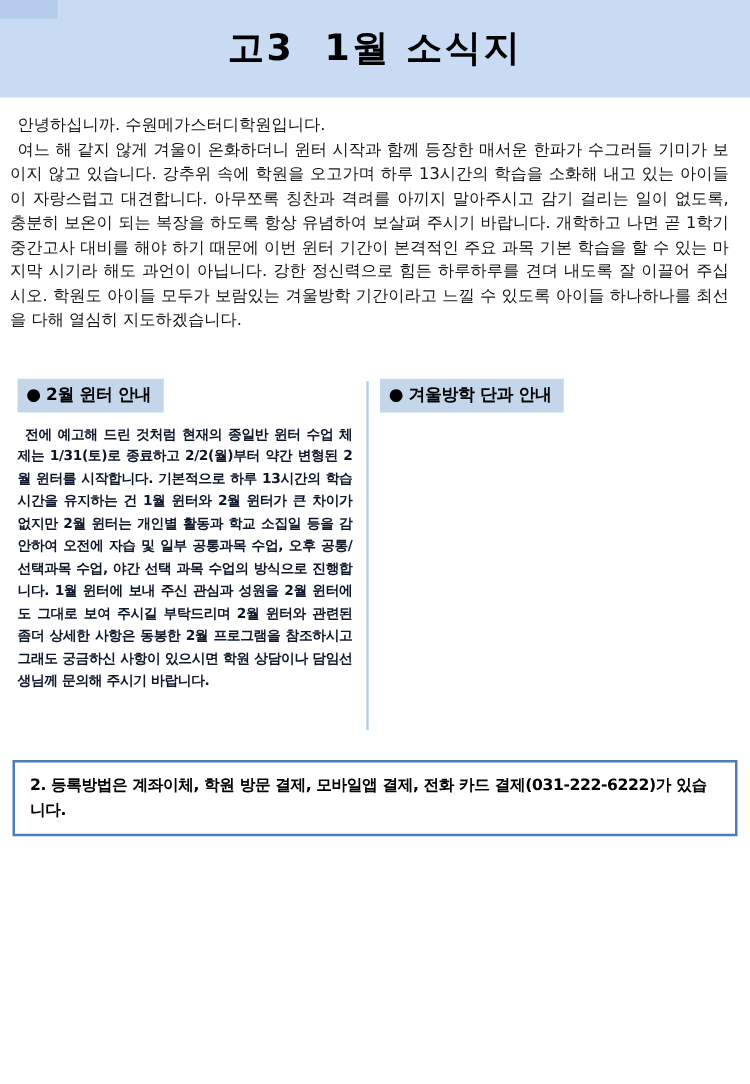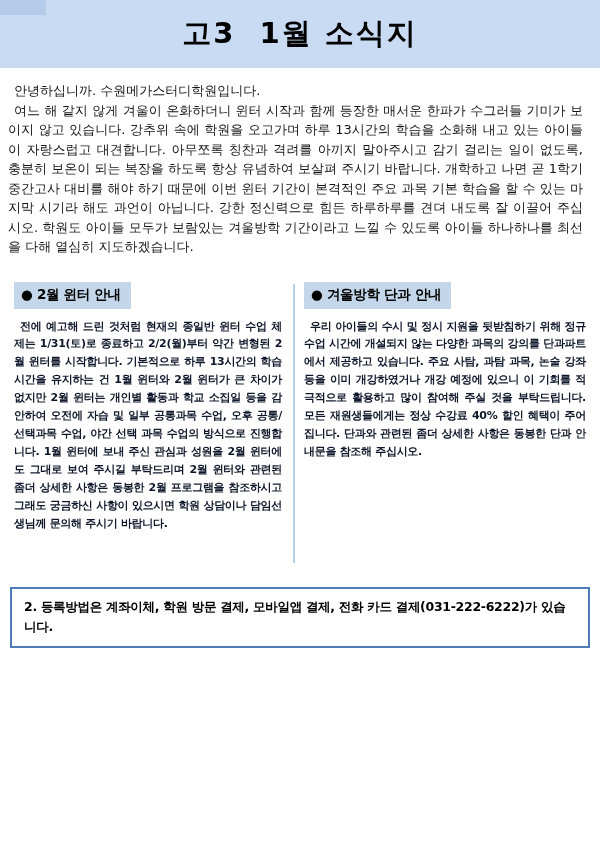--- a/index.html
+++ b/index.html
@@ -8,21 +8,21 @@
     position:relative;
     width:600px; height:867px;
     margin:0 auto;
     background:#ffffff;
     overflow:hidden;
     font-family:"DejaVu Sans", sans-serif;
     color:#0a0a0a;
   }
   .header {
     position:relative;
-    height:68px;
+    height:78px;
     background:#c8dbf2;
     display:flex; align-items:center; justify-content:center;
   }
   .header-corner {
     position:absolute; left:0; top:0;
     width:46px; height:15px;
     background:#b4cbe9;
   }
   .title {
     font-size:29px;
@@ -36,21 +36,21 @@
     font-size:13px;
     line-height:1.5;
     text-align:justify;
     color:#141414;
   }
   .intro p { text-indent:6px; }
   .columns {
     display:flex;
     align-items:stretch;
     padding:0 14px;
-    margin-top:25px;
+    margin-top:36px;
   }
   .col-left { width:268px; }
   .col-divider {
     width:2px;
     background:#b9cfe6;
     margin:2px 9px 0 11px;
   }
   .col-right { flex:1; }
   .section + .section { margin-top:30px; }
   .section-heading {
@@ -110,21 +110,20 @@
       </div>
       <div class="section">
       </div>
     </div>
 
     <div class="col-divider"></div>
 
     <div class="col-right">
       <div class="section">
         <div class="section-heading">● 겨울방학 단과 안내</div>
-        <div class="section-body">우리 아이들의 수시 및 정시 지원을 뒷받침하기 위해 정규 수업 시간에 개설되지 않는 다양한 과목의 강의를 단과파트에서 제공하고 있습니다. 주요 사탐, 과탐 과목, 논술 강좌 등을 이미 개강하였거나 개강 예정에 있으니 이 기회를 적극적으로 활용하고 많이 참여해 주실 것을 부탁드립니다. 모든 재원생들에게는 정상 수강료 40% 할인 혜택이 주어집니다. 단과와 관련된 좀더 상세한 사항은 동봉한 단과 안내문을 참조해 주십시오.</div>
       </div>
     </div>
 
   </div>
 
   <div class="notice-box">
     <div class="notice-line">2. 등록방법은 계좌이체, 학원 방문 결제, 모바일앱 결제, 전화 카드 결제(031-222-6222)가 있습니다.</div>
 
   </div>
 

